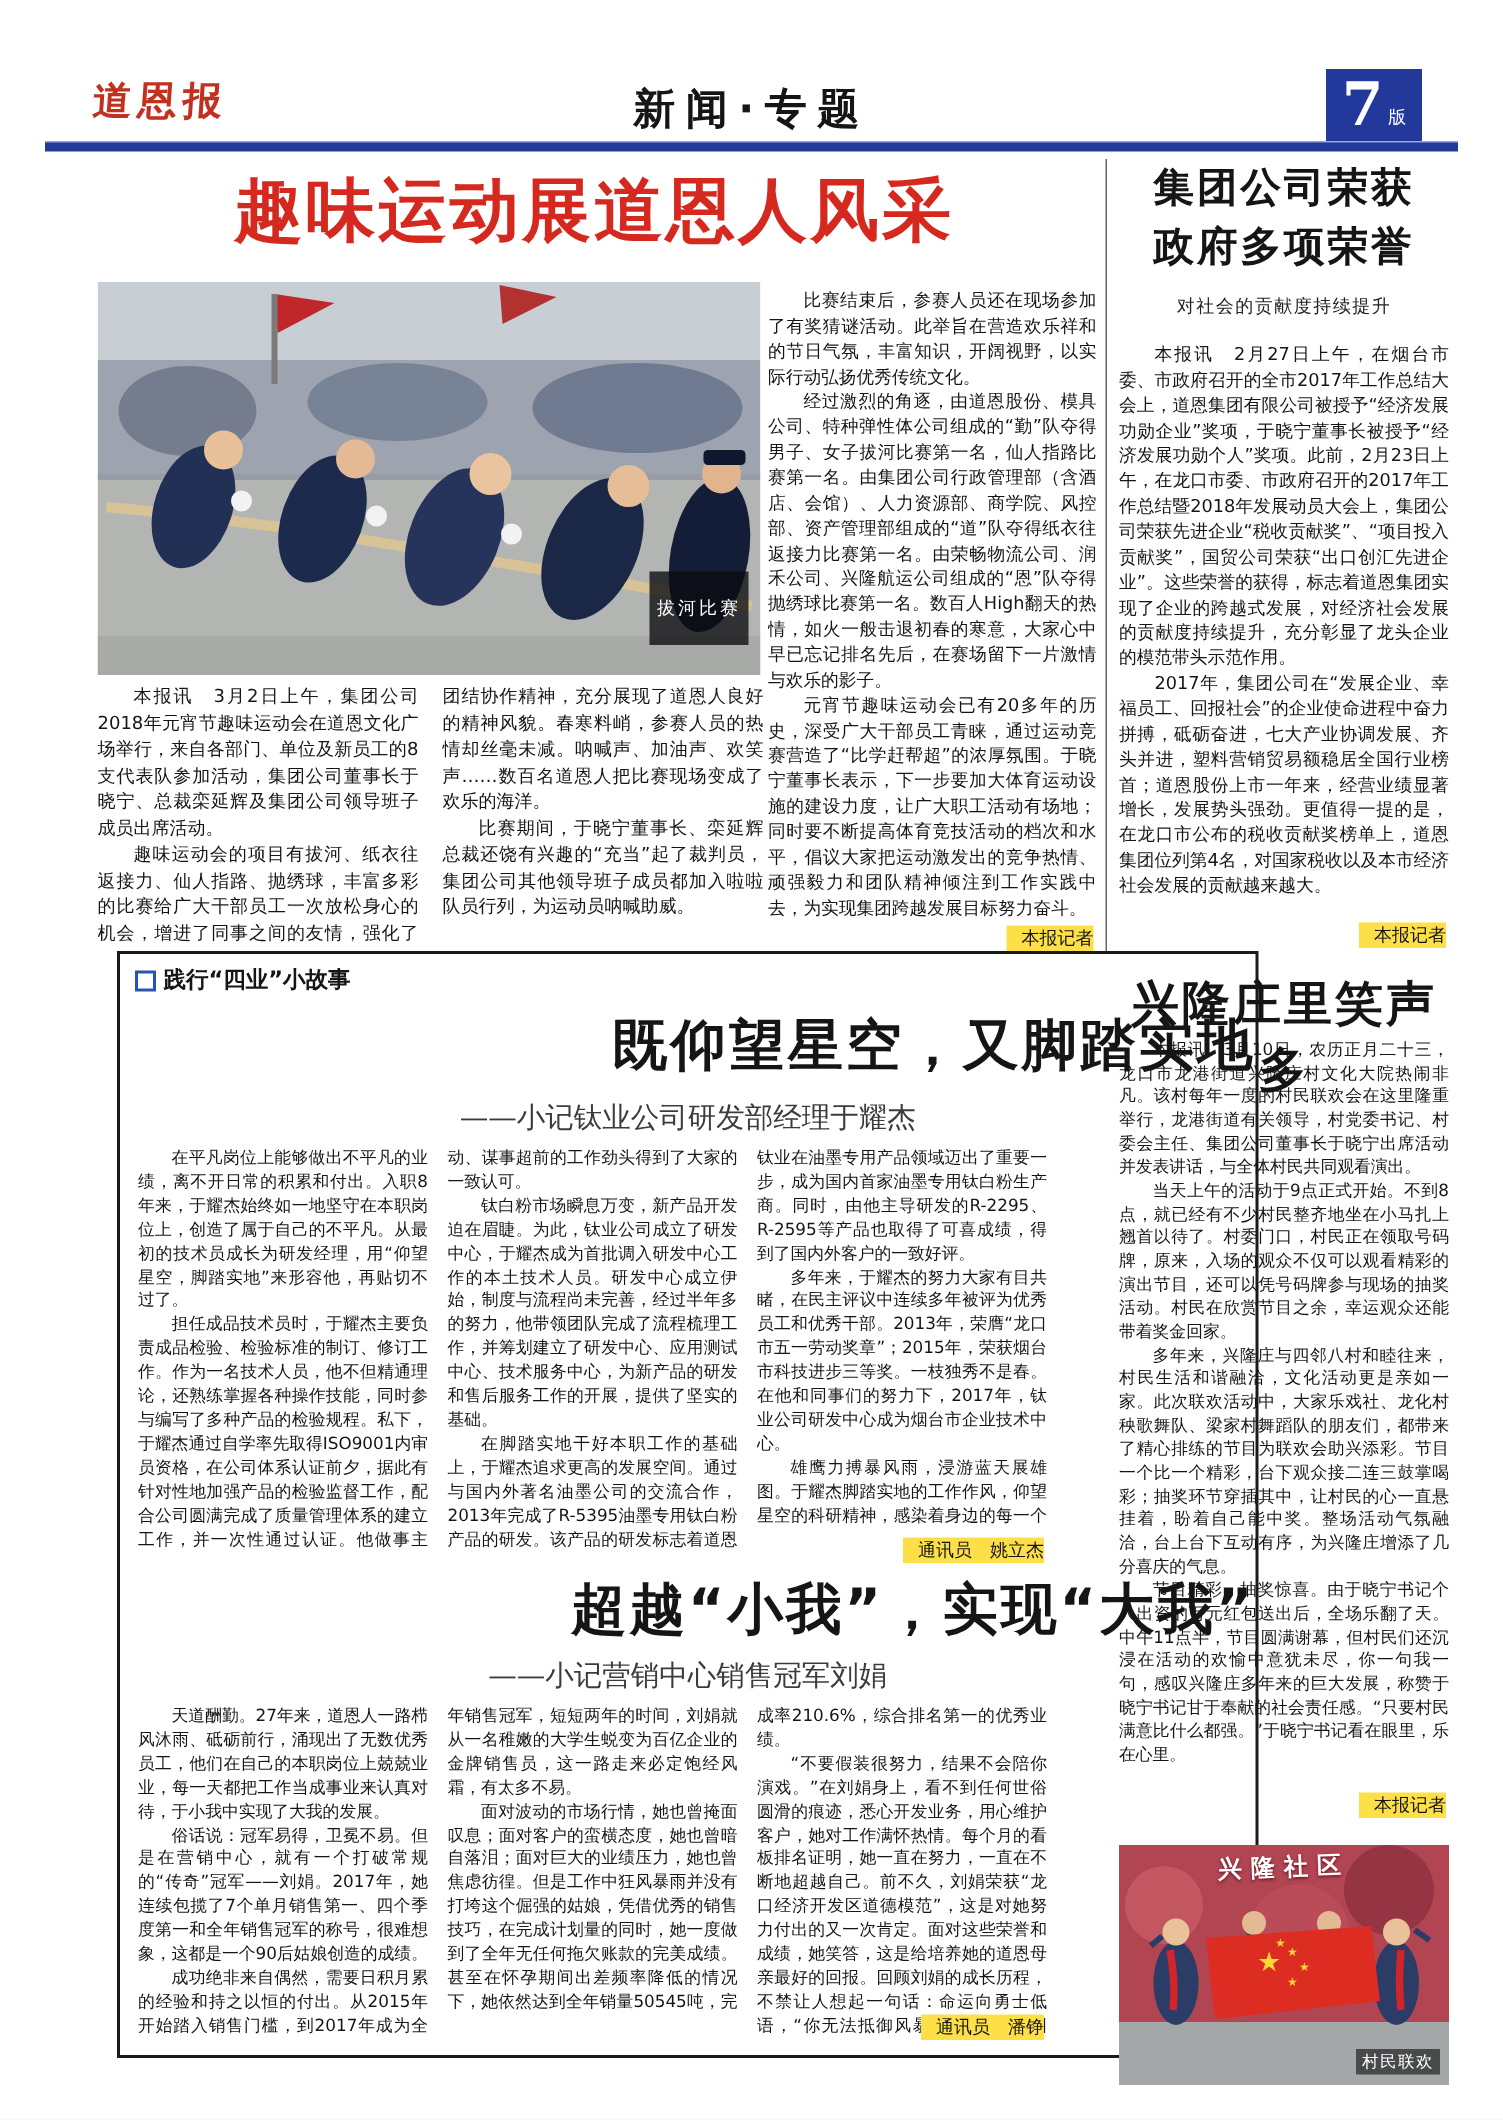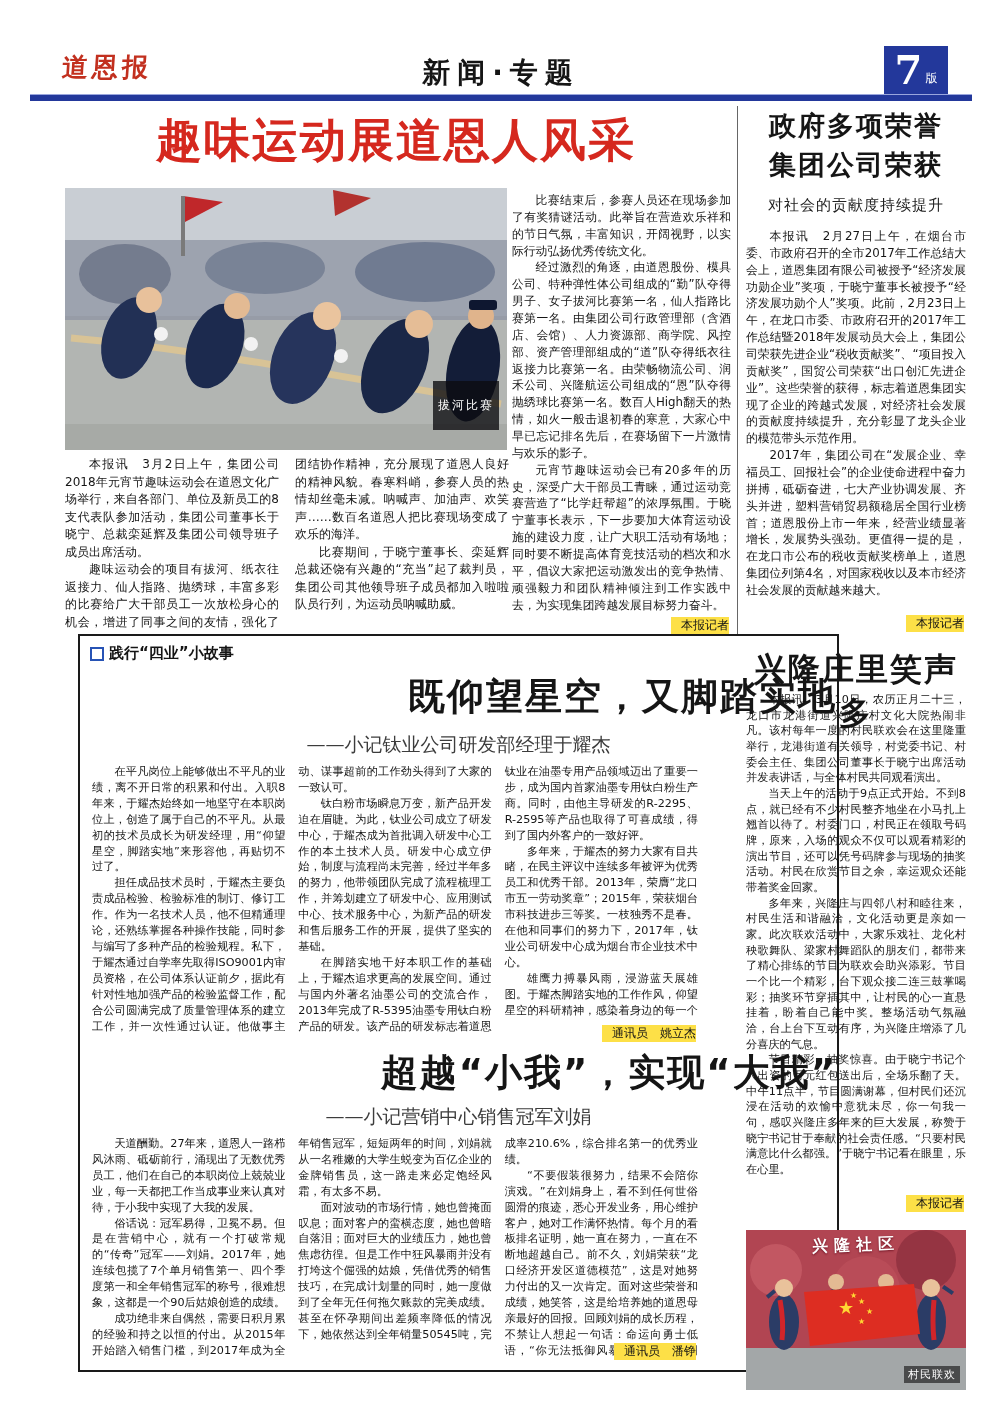--- a/index.html
+++ b/index.html
@@ -28,21 +28,21 @@
              column-count:2;column-gap:16px;font-size:12px;line-height:1.46;
              text-align:justify;overflow:hidden;}
   .lead-right{position:absolute;left:512px;top:192px;width:219px;height:442px;
               font-size:11.8px;line-height:1.43;text-align:justify;overflow:hidden;}
   .byline-abs{position:absolute;right:2px;bottom:0;font-size:12px;background:#fde047;padding-left:10px;}
   .vrule{position:absolute;left:737px;top:106px;width:1px;height:528px;background:#666;}
   
   .sb1-title{position:absolute;left:746px;top:106px;width:220px;text-align:center;
              font-size:27px;font-weight:900;line-height:1.45;letter-spacing:2px;}
   .sb1-sub{position:absolute;left:746px;top:196px;width:220px;text-align:center;
-           font-size:15px;letter-spacing:1px;color:#222;}
+           font-size:12px;letter-spacing:1px;color:#222;}
   .sb1-body{position:absolute;left:746px;top:228px;width:220px;height:404px;
             font-size:11.8px;line-height:1.43;text-align:justify;overflow:hidden;}
   
   .fbox{position:absolute;left:78px;top:634px;width:761px;height:738px;
         border:2px solid #1a1a1a;box-sizing:border-box;}
   .kicker{position:absolute;left:10px;top:8px;font-size:15px;font-weight:bold;
           display:flex;align-items:center;gap:5px;}
   .kicker-square{width:10px;height:10px;border:2px solid #2753b5;display:inline-block;}
   .s-head{position:absolute;left:0;width:100%;text-align:right;font-size:37px;
           font-weight:900;letter-spacing:2px;}
@@ -122,22 +122,22 @@
   <div class="lead-right">
     <p>比赛结束后，参赛人员还在现场参加了有奖猜谜活动。此举旨在营造欢乐祥和的节日气氛，丰富知识，开阔视野，以实际行动弘扬优秀传统文化。</p>
     <p>经过激烈的角逐，由道恩股份、模具公司、特种弹性体公司组成的“勤”队夺得男子、女子拔河比赛第一名，仙人指路比赛第一名。由集团公司行政管理部（含酒店、会馆）、人力资源部、商学院、风控部、资产管理部组成的“道”队夺得纸衣往返接力比赛第一名。由荣畅物流公司、润禾公司、兴隆航运公司组成的“恩”队夺得抛绣球比赛第一名。数百人High翻天的热情，如火一般击退初春的寒意，大家心中早已忘记排名先后，在赛场留下一片激情与欢乐的影子。</p>
     <p>元宵节趣味运动会已有20多年的历史，深受广大干部员工青睐，通过运动竞赛营造了“比学赶帮超”的浓厚氛围。于晓宁董事长表示，下一步要加大体育运动设施的建设力度，让广大职工活动有场地；同时要不断提高体育竞技活动的档次和水平，倡议大家把运动激发出的竞争热情、顽强毅力和团队精神倾注到工作实践中去，为实现集团跨越发展目标努力奋斗。</p>
     <span class="byline-abs">本报记者</span>
   </div>
 
   <div class="vrule"></div>
 
   <div class="sb1-title">
+    <div>集团公司荣获</div>
     <div>政府多项荣誉</div>
-    <div>集团公司荣获</div>
   </div>
   <div class="sb1-sub">对社会的贡献度持续提升</div>
   <div class="sb1-body">
     <p>本报讯　2月27日上午，在烟台市委、市政府召开的全市2017年工作总结大会上，道恩集团有限公司被授予“经济发展功勋企业”奖项，于晓宁董事长被授予“经济发展功勋个人”奖项。此前，2月23日上午，在龙口市委、市政府召开的2017年工作总结暨2018年发展动员大会上，集团公司荣获先进企业“税收贡献奖”、“项目投入贡献奖”，国贸公司荣获“出口创汇先进企业”。这些荣誉的获得，标志着道恩集团实现了企业的跨越式发展，对经济社会发展的贡献度持续提升，充分彰显了龙头企业的模范带头示范作用。</p>
     <p>2017年，集团公司在“发展企业、幸福员工、回报社会”的企业使命进程中奋力拼搏，砥砺奋进，七大产业协调发展、齐头并进，塑料营销贸易额稳居全国行业榜首；道恩股份上市一年来，经营业绩显著增长，发展势头强劲。更值得一提的是，在龙口市公布的税收贡献奖榜单上，道恩集团位列第4名，对国家税收以及本市经济社会发展的贡献越来越大。</p>
     <span class="byline-abs">本报记者</span>
   </div>
 
   <div class="fbox">
     <div class="kicker">

